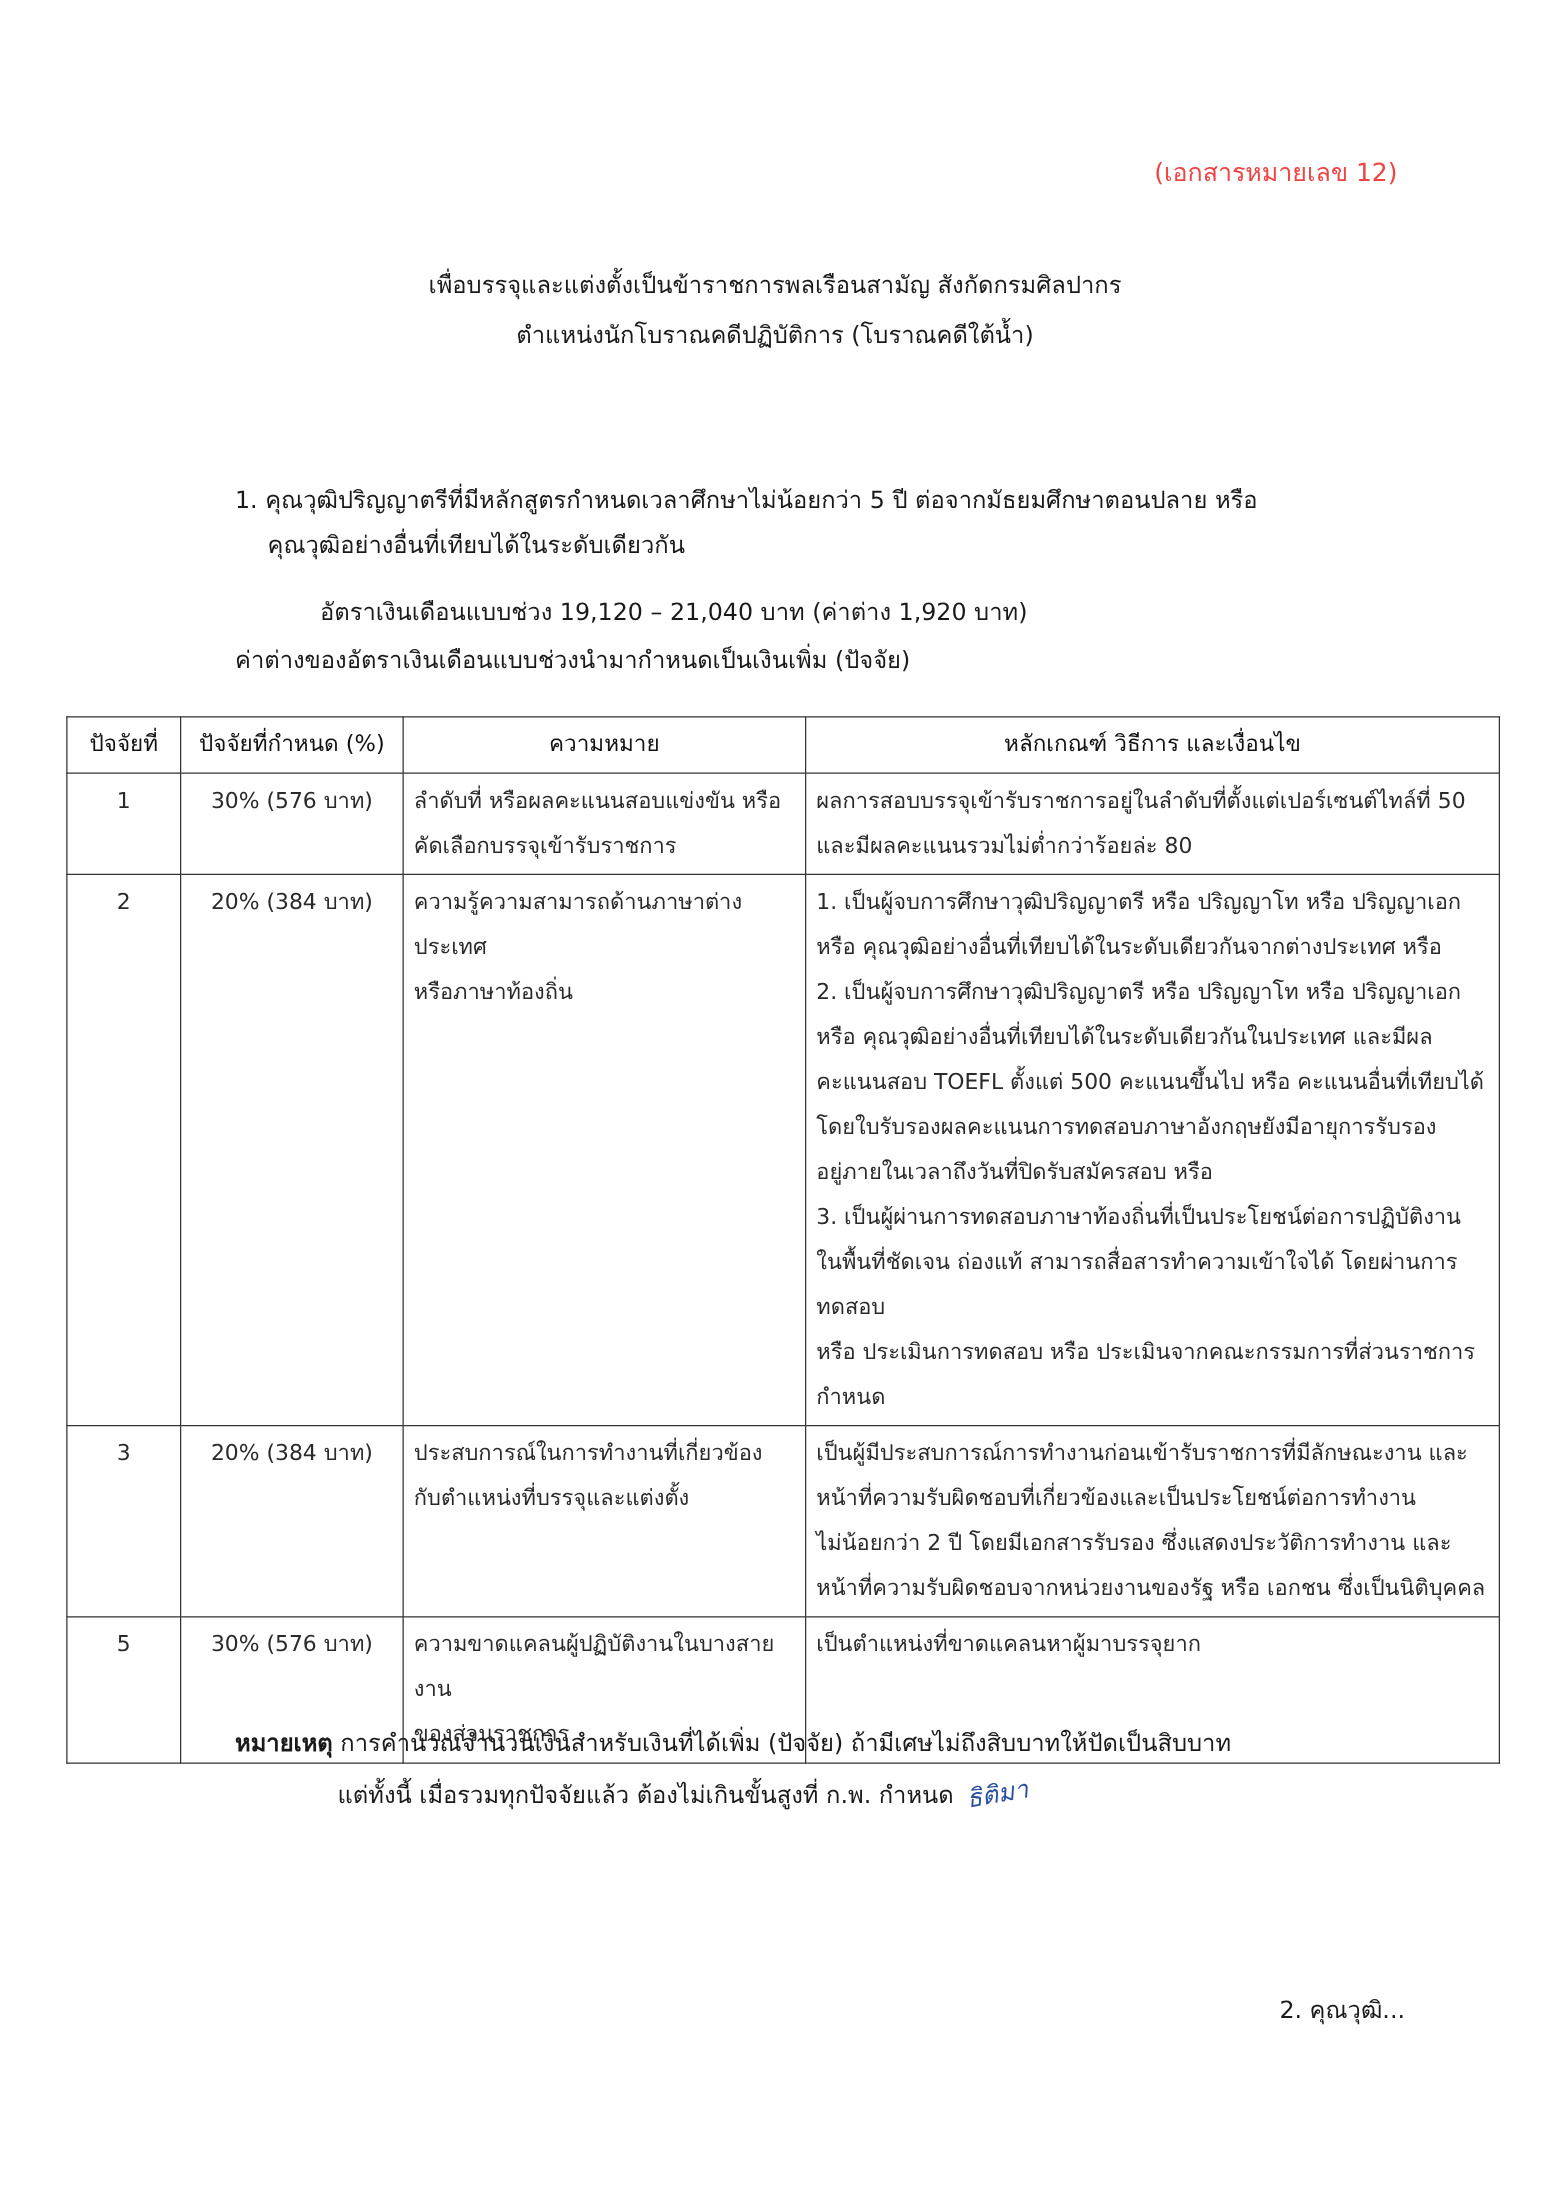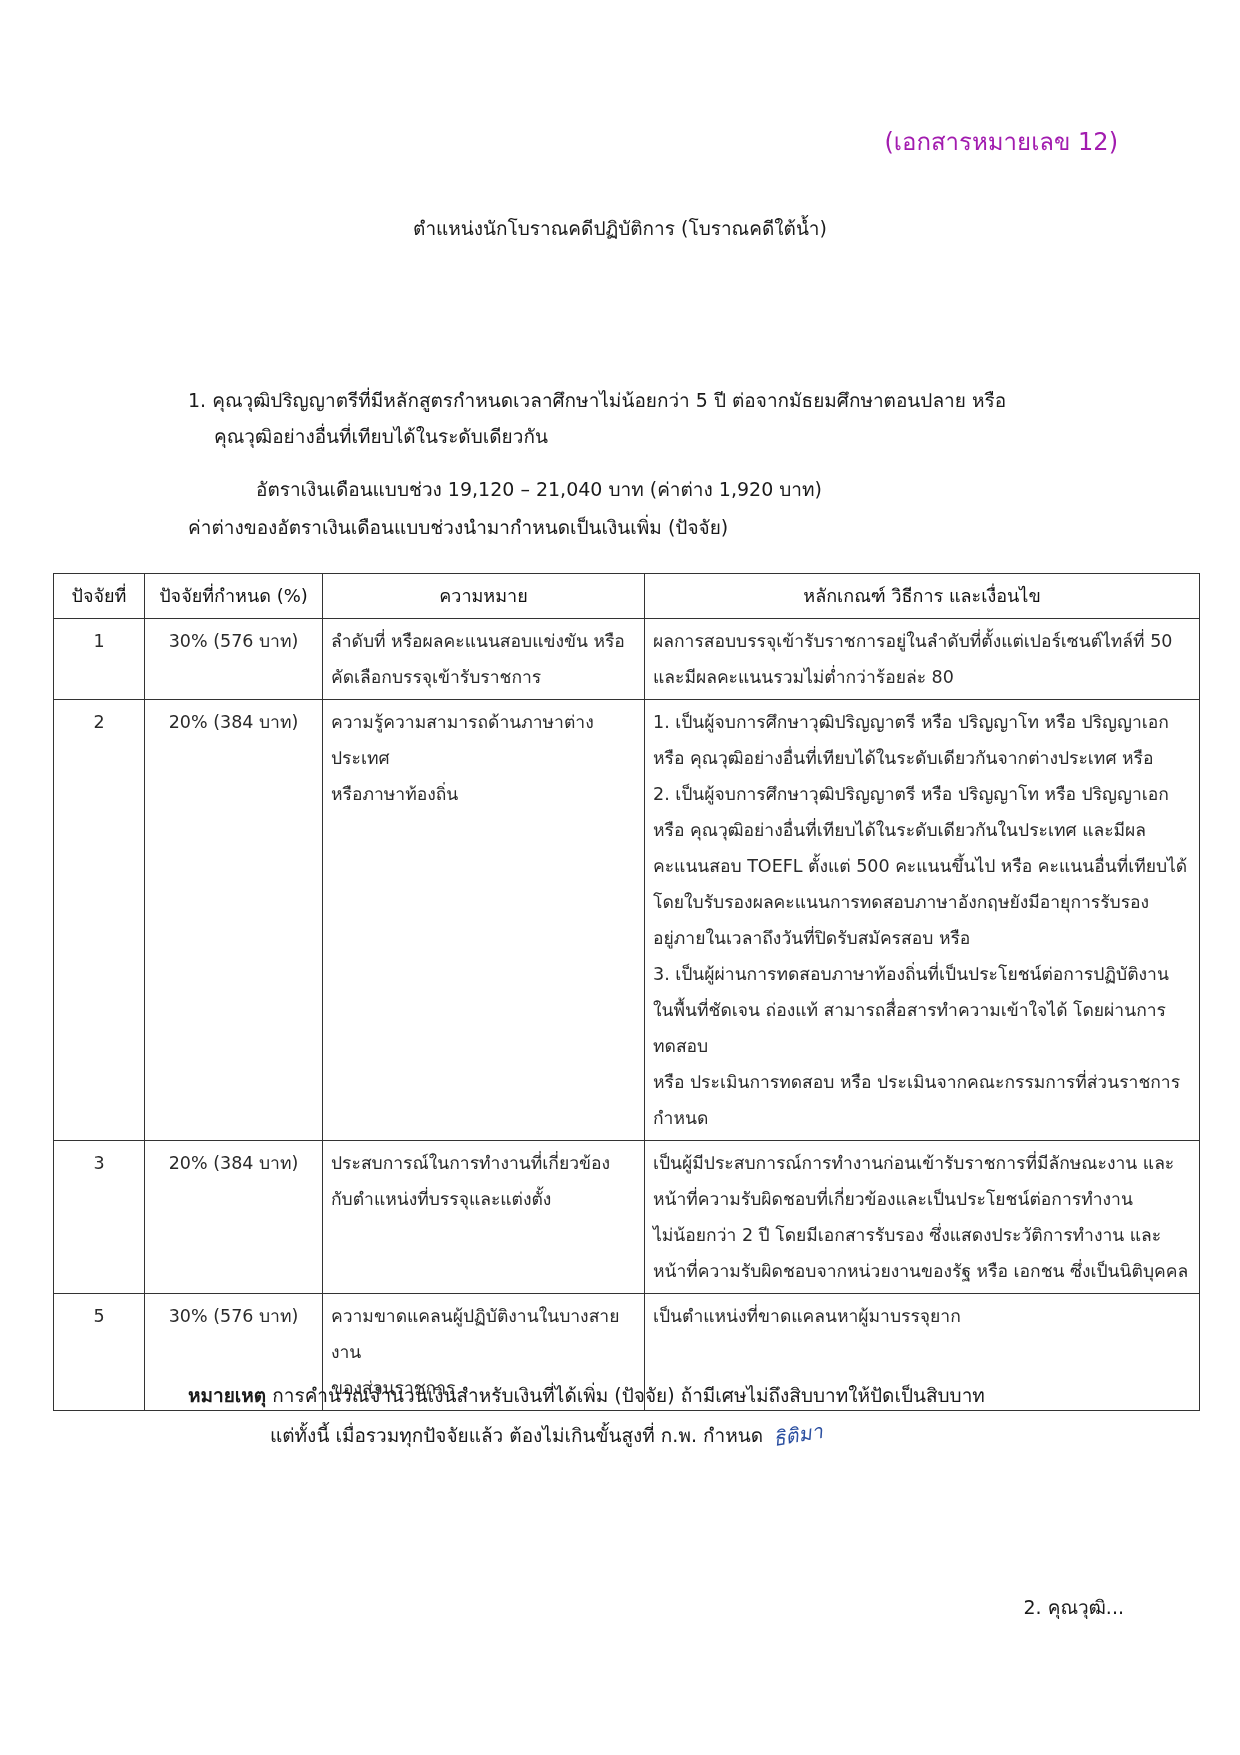--- a/index.html
+++ b/index.html
@@ -3,21 +3,21 @@
 <meta charset="utf-8">
 <style>
   html, body { margin: 0; padding: 0; background: #ffffff; }
   body {
     width: 1240px; height: 1755px; position: relative; overflow: hidden;
     font-family: "DejaVu Sans", "Liberation Sans", sans-serif;
     color: #222;
   }
   .doc-number {
     position: absolute; top: 122px; right: 122px;
-    font-size: 24px; color: #a21caf;
+    font-size: 20px; color: #ef4444;
   }
   .title-block {
     position: absolute; top: 208px; left: 0; width: 1240px;
     text-align: center; font-size: 19px; line-height: 40px; color: #1a1a1a;
   }
   .section {
     position: absolute; left: 0; width: 1240px; font-size: 19px; color: #1a1a1a;
   }
   .q1 { top: 382px; left: 188px; width: 920px; line-height: 36px; }
   .q1 .indent { padding-left: 26px; }
@@ -47,20 +47,21 @@
     position: absolute; top: 1592px; right: 116px; font-size: 19px; color: #1a1a1a;
   }
   .criteria-line { display: block; }
 </style>
 </head>
 <body>
 
 <div class="doc-number">(เอกสารหมายเลข 12)</div>
 
 <div class="title-block">
+  <div>เพื่อบรรจุและแต่งตั้งเป็นข้าราชการพลเรือนสามัญ สังกัดกรมศิลปากร</div>
   <div>ตำแหน่งนักโบราณคดีปฏิบัติการ (โบราณคดีใต้น้ำ)</div>
 </div>
 
 <div class="section q1">
   <div>1. คุณวุฒิปริญญาตรีที่มีหลักสูตรกำหนดเวลาศึกษาไม่น้อยกว่า 5 ปี ต่อจากมัธยมศึกษาตอนปลาย หรือ</div>
   <div class="indent">คุณวุฒิอย่างอื่นที่เทียบได้ในระดับเดียวกัน</div>
 </div>
 <div class="section salary">อัตราเงินเดือนแบบช่วง 19,120 – 21,040 บาท (ค่าต่าง 1,920 บาท)</div>
 <div class="section intro">ค่าต่างของอัตราเงินเดือนแบบช่วงนำมากำหนดเป็นเงินเพิ่ม (ปัจจัย)</div>
 

